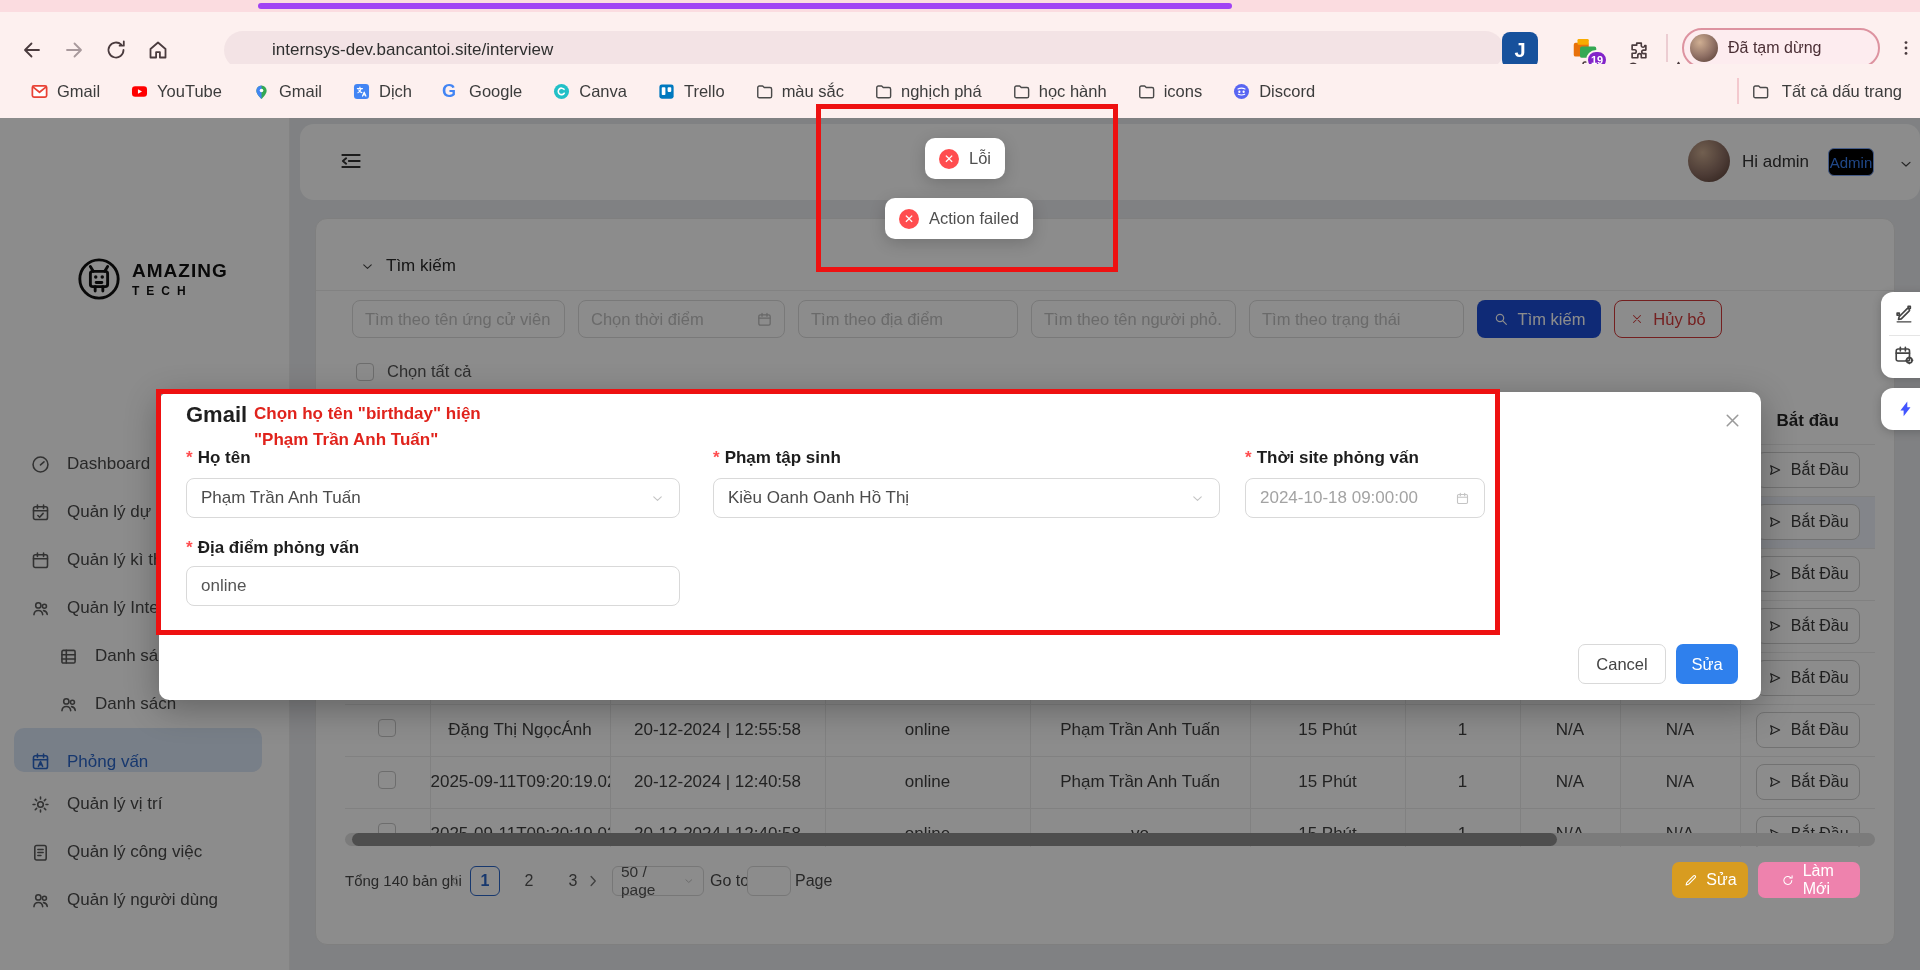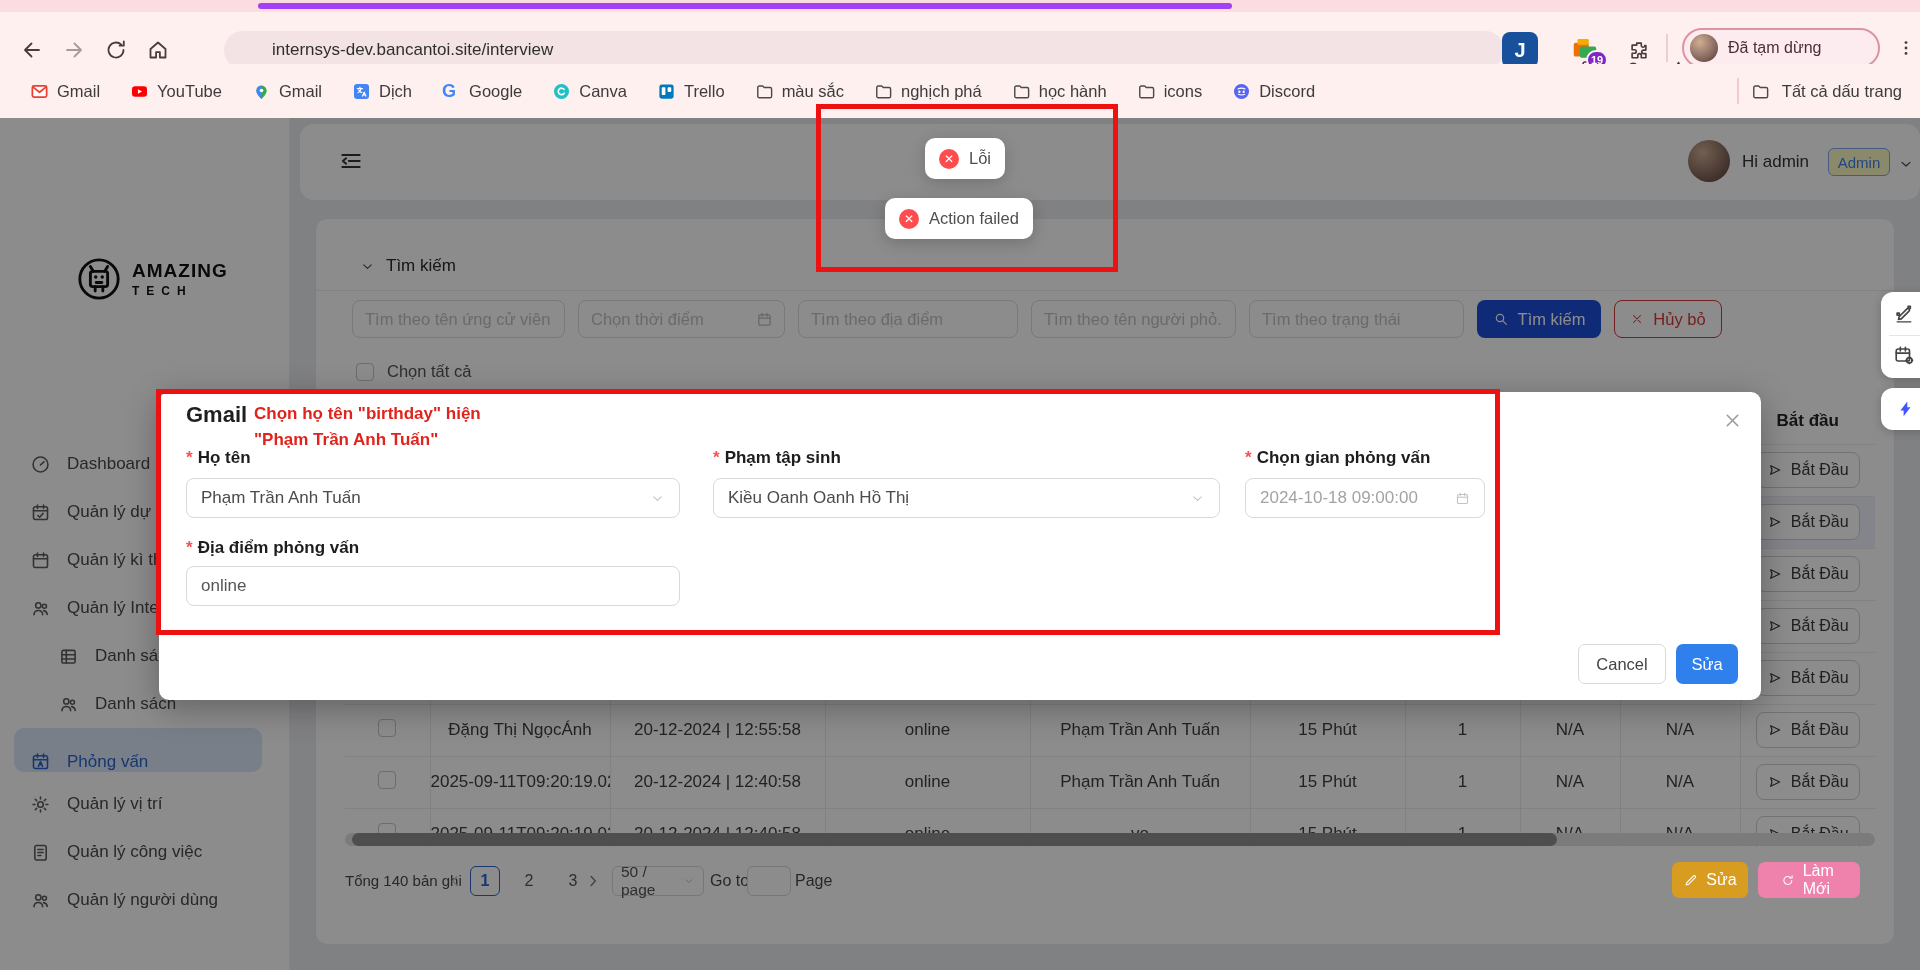--- a/index.html
+++ b/index.html
@@ -38,21 +38,21 @@
   .nav-item{position:absolute;left:14px;width:248px;height:44px;display:flex;align-items:center;gap:16px;font-size:17px;color:#4a4a4a;padding-left:16px;border-radius:10px}
   .nav-item .nv-ic{width:21px;height:21px;color:#5c5c5c;flex:none}
   .nav-item.child{padding-left:44px}
   .nav-item.active{background:#dbe7f7;color:#2b66c9}
   .nav-item.active .nv-ic{color:#2b66c9}
   .nav-chevron{position:absolute;right:14px;width:14px;height:14px;color:#555}
   #headercard{left:300px;top:124px;width:1620px;height:76px;background:#fff;border-radius:14px}
   #hamburger{left:338px;top:148px;width:26px;height:26px;color:#333}
   #hdr-avatar{left:1688px;top:140px;width:42px;height:42px}
   #hdr-greeting{left:1742px;top:152px;font-size:17px;color:#333}
-  #hdr-badge{left:1828px;top:148px;width:62px;height:28px;border:1.5px solid #7ea6f5;color:#3b82f6;font-size:15px;border-radius:6px;display:flex;align-items:center;justify-content:center;background:#fef9c3}
+  #hdr-badge{left:1828px;top:148px;width:46px;height:28px;border:1.5px solid #7ea6f5;color:#3b82f6;font-size:15px;border-radius:6px;display:flex;align-items:center;justify-content:center;background:#000000}
   #hdr-chevron{left:1898px;top:156px;width:16px;height:16px;color:#444}
   #maincard{left:315px;top:218px;width:1580px;height:727px;background:#fff;border-radius:12px;border:1px solid #e8e8e8}
   #search-chevron{left:360px;top:259px;width:15px;height:15px;color:#444}
   #search-title{left:386px;top:256px;font-size:17px;color:#2b2b2b;font-weight:500}
   #search-divider{left:316px;top:290px;width:1578px;height:1px;background:#ededed}
   #filters{left:352px;top:300px;display:flex;gap:13px;align-items:center}
   .filter-box{height:38px;border:1px solid #dcdcdc;border-radius:8px;display:flex;align-items:center;background:#fff}
   .filter-box input{border:none;outline:none;background:transparent;font-size:16.5px;color:#555;padding:0 12px;width:100%;font-family:inherit}
   .filter-box input::placeholder{color:#c2c2c2}
   .f-cal{width:17px;height:17px;color:#bdbdbd;margin-right:11px;flex:none}
@@ -788,21 +788,21 @@
     <div>"Phạm Trần Anh Tuấn"</div>
   </div>
   <span id="modal-close" class="ic abs" style="z-index:61">
       <svg viewBox="0 0 24 24" fill="none" stroke="currentColor" stroke-width="1.8" stroke-linecap="round" stroke-linejoin="round">
         <path d="M6 6l12 12M18 6L6 18"></path>
       </svg>
     </span>
 
   <span class="m-label abs" style="left:186px;z-index:61"><span class="req">*</span><span>Họ tên</span></span>
   <span class="m-label abs" style="left:713px;z-index:61"><span class="req">*</span><span>Phạm tập sinh</span></span>
-  <span class="m-label abs" style="left:1245px;z-index:61"><span class="req">*</span><span>Chọn gian phỏng vấn</span></span>
+  <span class="m-label abs" style="left:1245px;z-index:61"><span class="req">*</span><span>Thời site phỏng vấn</span></span>
 
   <div class="m-input abs" style="left:186px;width:494px;z-index:61">
     <span>Phạm Trần Anh Tuấn</span>
     <span class="ic">
         <svg viewBox="0 0 24 24" fill="none" stroke="currentColor" stroke-width="1.8" stroke-linecap="round" stroke-linejoin="round">
           <path d="M6 9.5l6 5.5 6-5.5"></path>
         </svg>
       </span>
   </div>
   <div class="m-input abs" style="left:713px;width:507px;z-index:61">

